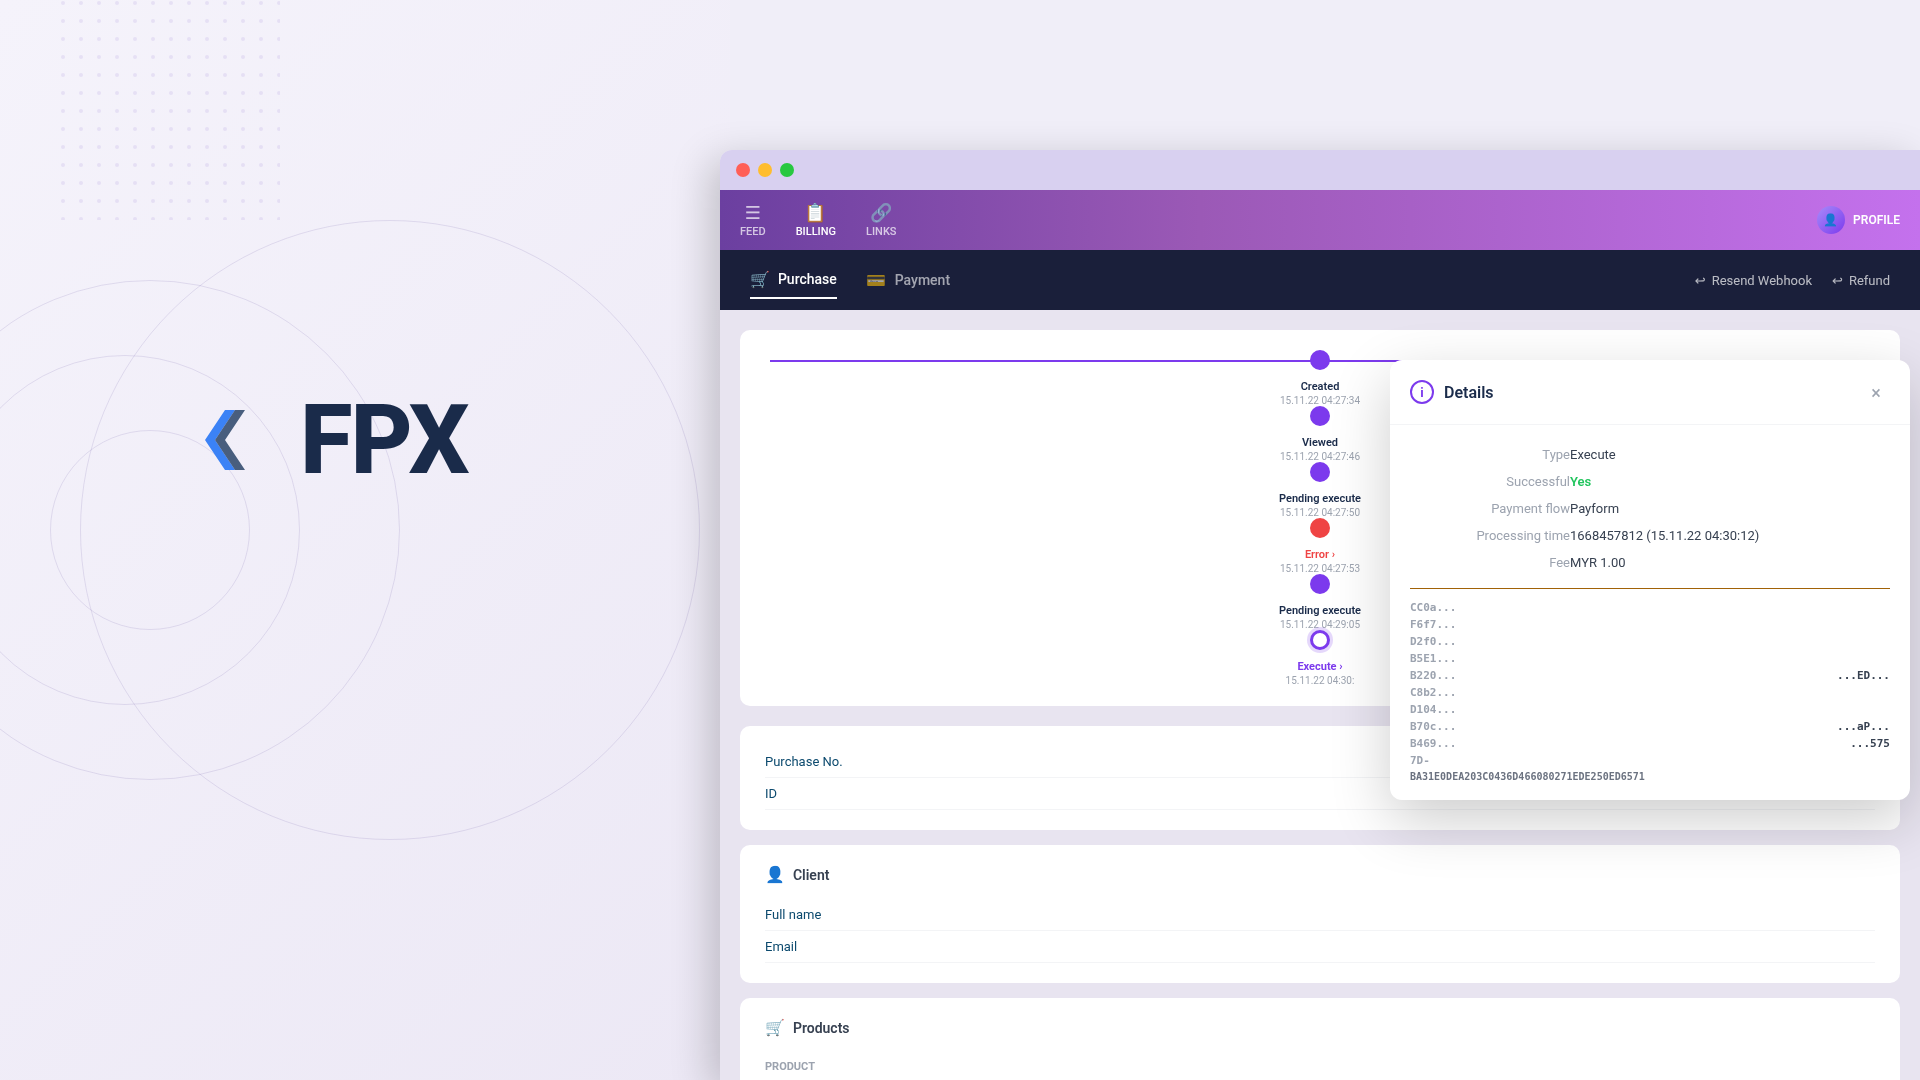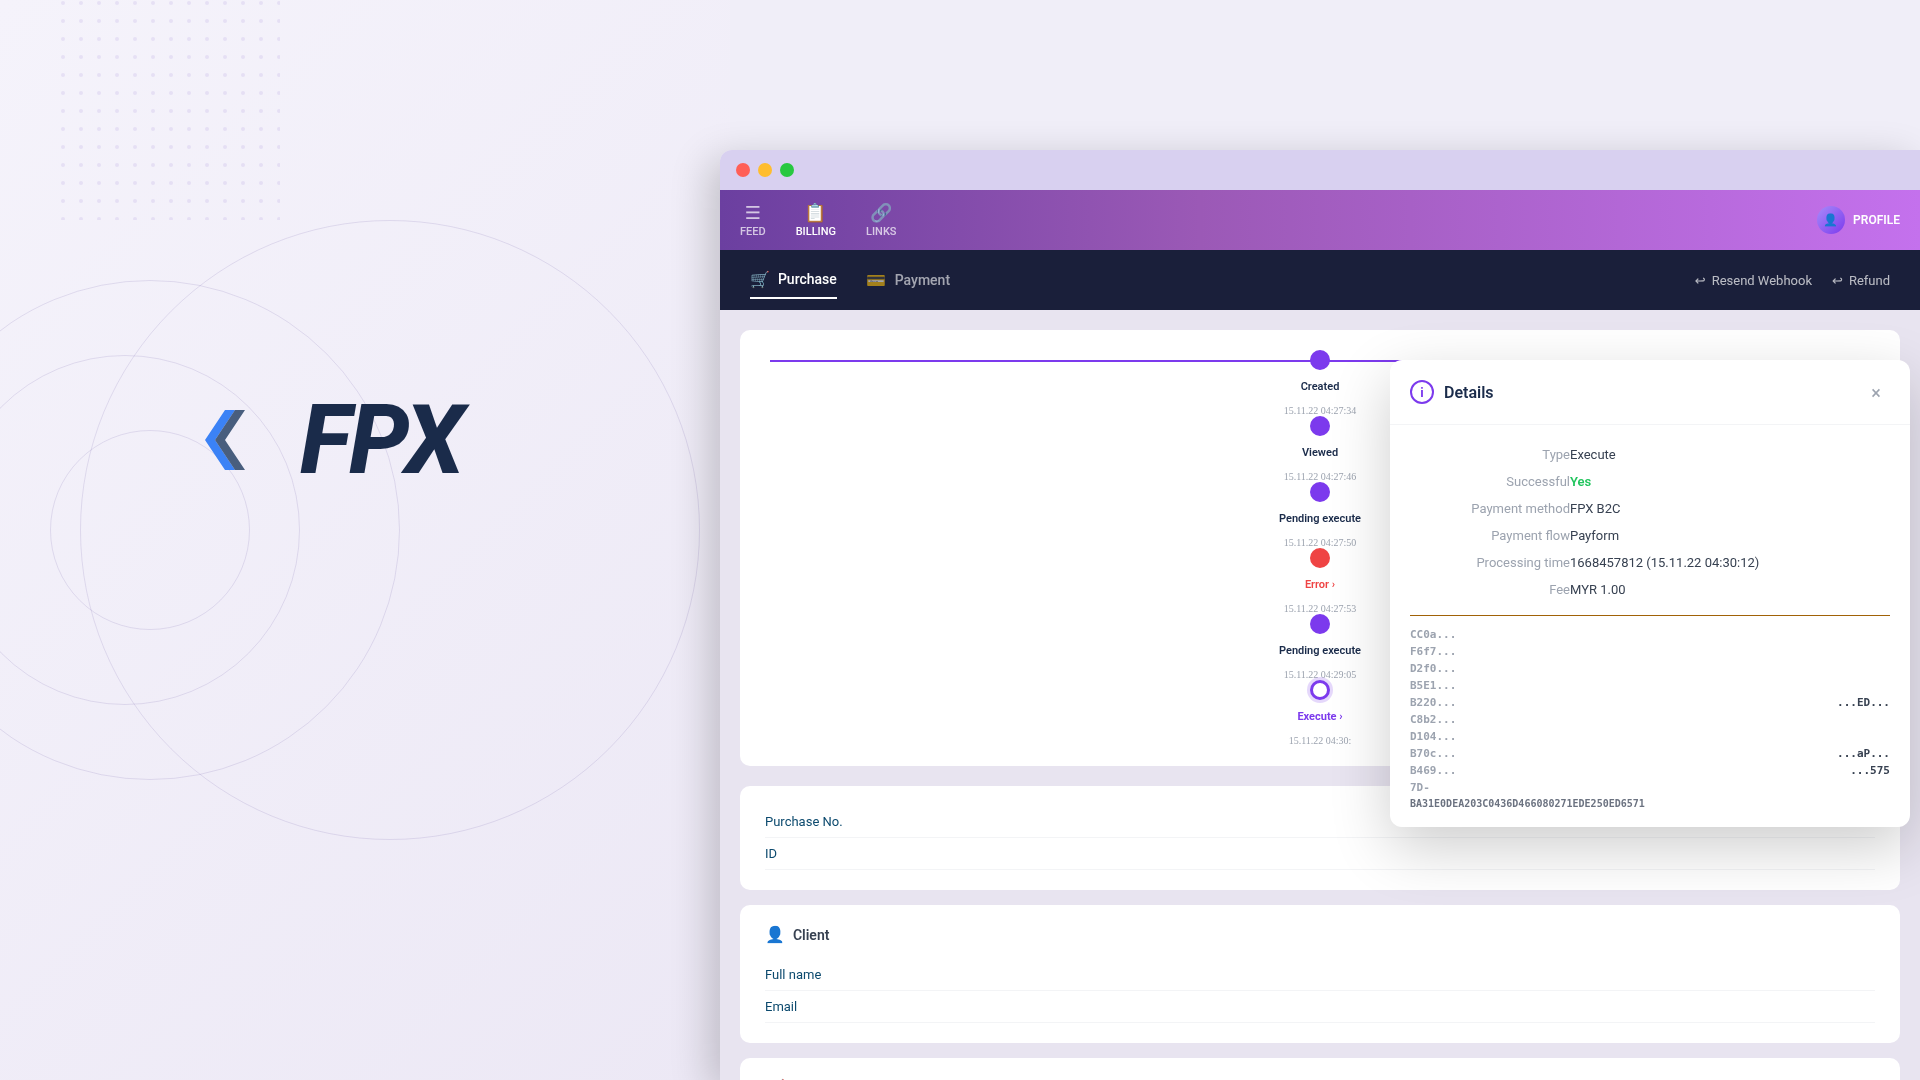--- a/index.html
+++ b/index.html
@@ -24,21 +24,20 @@
 
     
     .logo-area {
       position: absolute;
       left: 160px;
       top: 380px;
       z-index: 2;
       display: flex;
       align-items: center;
       gap: 20px;
-      font-style: italic;
     }
 
     .fpx-diamond {
       width: 120px;
       height: 120px;
     }
 
     .fpx-text {
       font-size: 96px;
       font-weight: 800;
@@ -253,22 +252,21 @@
 
     .timeline-label.active {
       color: #7c3aed;
       font-weight: 700;
     }
 
     .timeline-date {
       font-size: 10px;
       color: #9ca3af;
       text-align: center;
-      margin-top: 12px;
-      font-family: Liberation Serif, serif;
+      margin-top: 2px;
     }
 
     .card-section {
       margin: 0 20px 15px;
       background: white;
       border-radius: 10px;
       padding: 20px 25px;
     }
 
     .card-section-title {
@@ -592,24 +590,20 @@
         <div class="detail-row">
           <span class="detail-label">Type</span>
           <span class="detail-value">Execute</span>
         </div>
 
         <div class="detail-row">
           <span class="detail-label">Successful</span>
           <span class="detail-value" style="color:#22c55e;font-weight:600;">Yes</span>
         </div>
 
-        <div class="detail-row">
-          <span class="detail-label">Payment method</span>
-          <span class="detail-value">FPX B2C</span>
-        </div>
 
         <div class="detail-row">
           <span class="detail-label">Payment flow</span>
           <span class="detail-value">Payform</span>
         </div>
 
         <div class="detail-row">
           <span class="detail-label">Processing time</span>
           <span class="detail-value">1668457812 (15.11.22 04:30:12)</span>
         </div>

